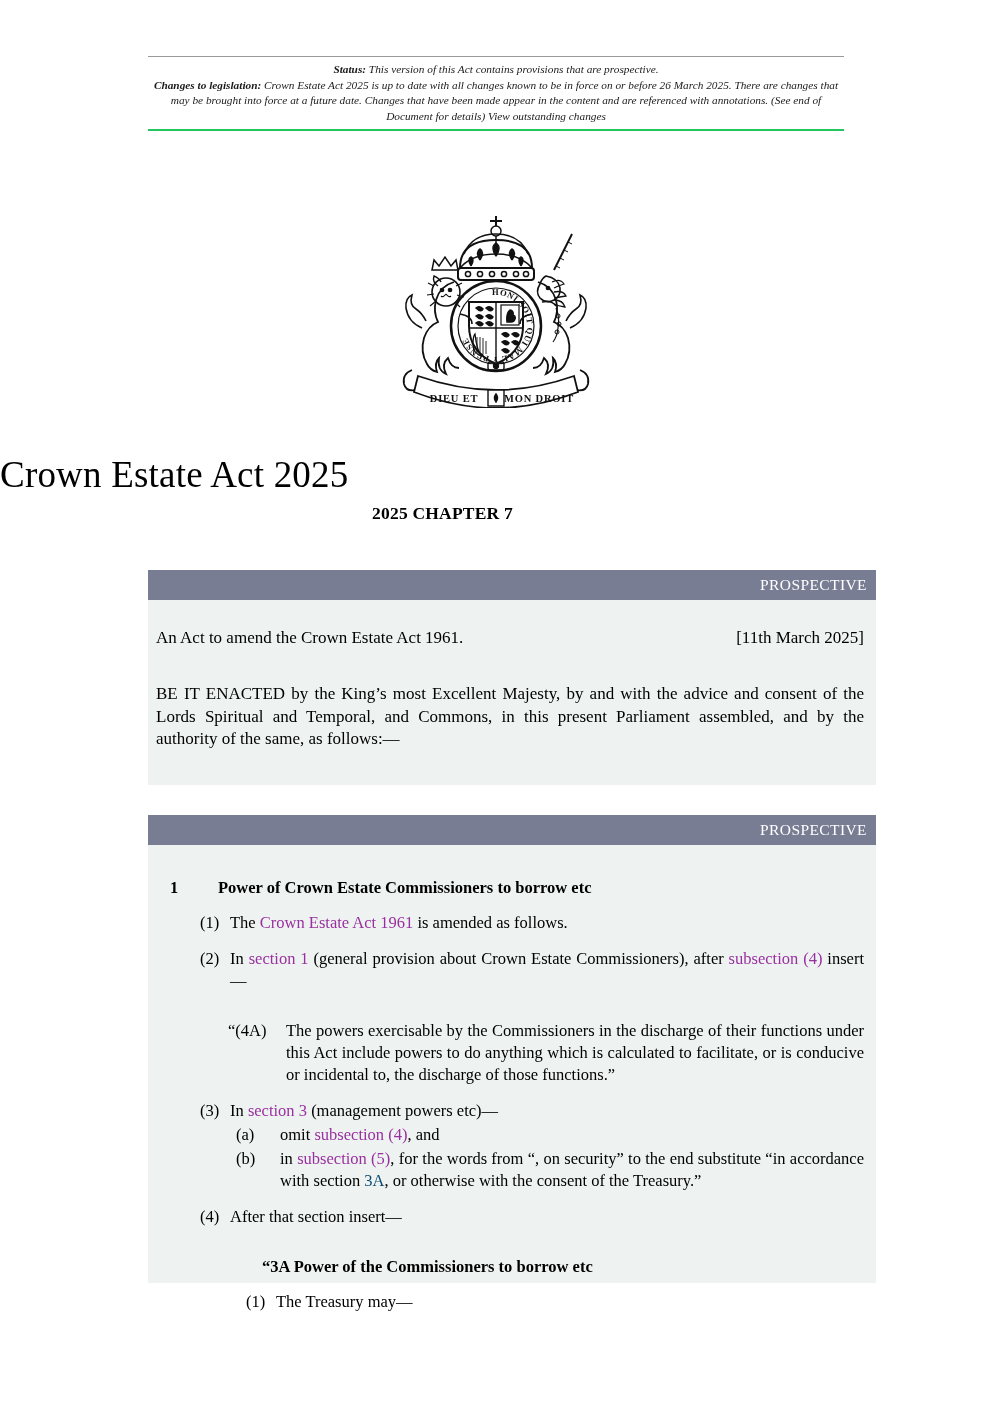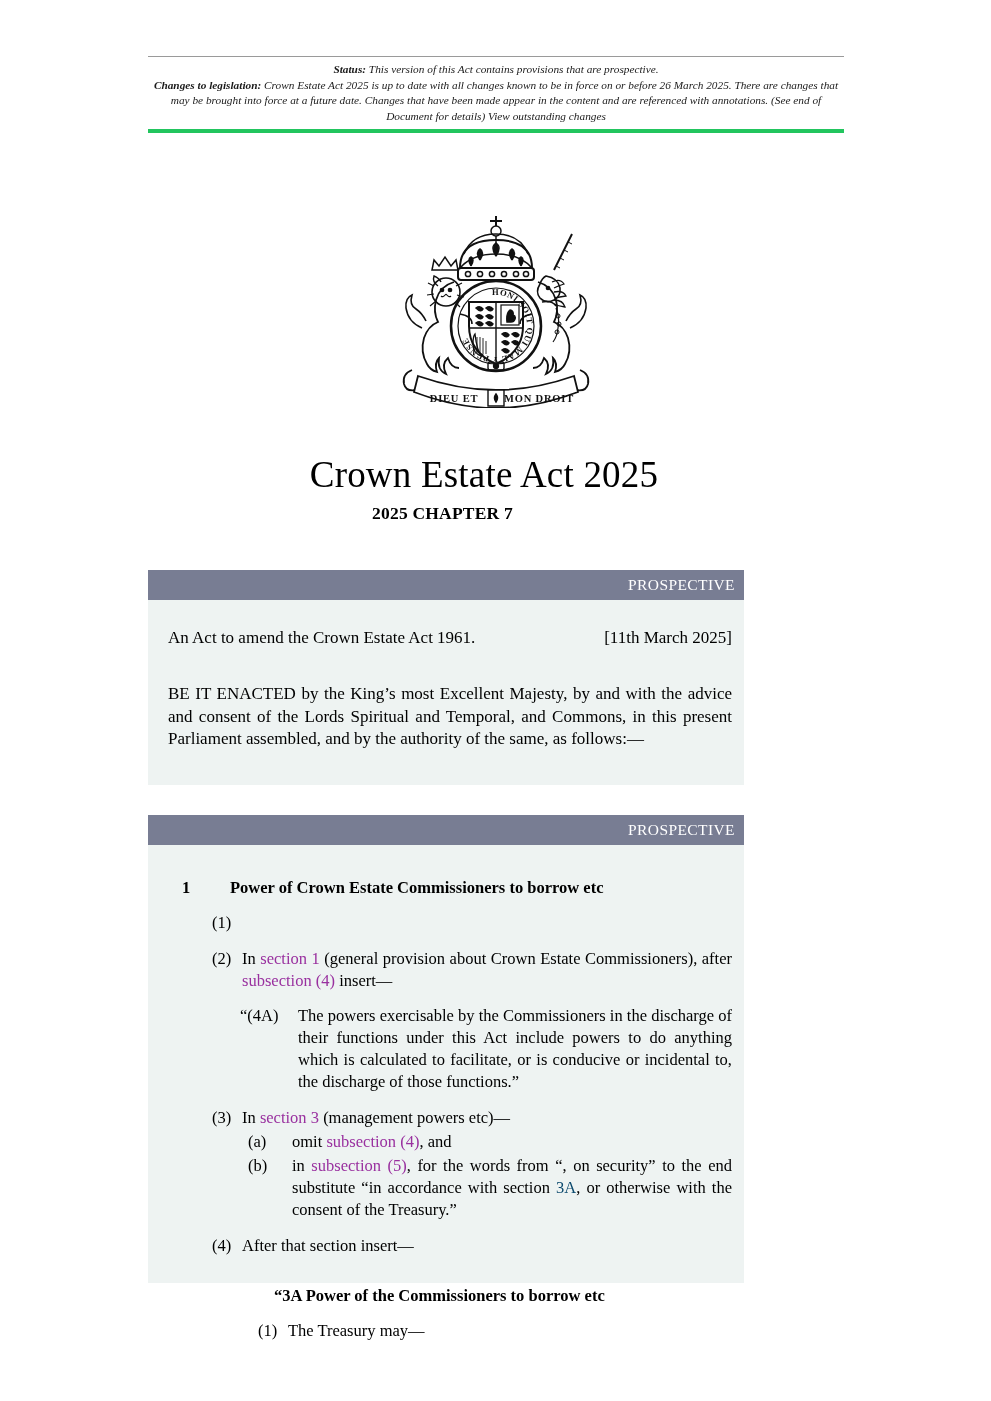--- a/index.html
+++ b/index.html
@@ -24,21 +24,21 @@
     height: 1401px;
   }
 
   
   .status-header {
     position: absolute;
     left: 148px;
     top: 56px;
     width: 696px;
     border-top: 1px solid #9a9a9a;
-    border-bottom: 4px solid #22c55e;
+    border-bottom: 2px solid #22c55e;
     padding: 5px 0 5px 0;
     text-align: center;
     font-style: italic;
     font-size: 11.3px;
     line-height: 15.6px;
     color: #1a1a1a;
   }
   .status-header b {
     font-weight: bold;
     font-style: italic;
@@ -54,57 +54,57 @@
     text-align: center;
   }
   .arms-wrap svg { display: inline-block; }
 
   
   .act-title {
     position: absolute;
     left: 0;
     top: 428px;
     width: 968px;
-    text-align: center;
+    text-align: left;
     font-size: 37px;
     line-height: 44px;
     font-weight: normal;
     letter-spacing: 0.2px;
   }
   .act-chapter {
     position: absolute;
     left: 0;
     top: 503px;
     width: 885px;
     text-align: center;
     font-size: 17.5px;
     font-weight: bold;
     letter-spacing: 0.2px;
   }
 
   
   .block {
     position: absolute;
     left: 148px;
-    width: 596px;
+    width: 728px;
     background: #eef3f2;
   }
   .banner {
     background: #787d93;
     height: 30px;
     line-height: 30px;
     text-align: right;
     padding-right: 9px;
     box-sizing: border-box;
     color: #ffffff;
     font-size: 15.5px;
     letter-spacing: 0.4px;
   }
   .block-body {
-    padding: 0 12px 0 20px;
+    padding: 0 12px 0 8px;
   }
 
   #block-1 { top: 570px; height: 215px; }
   #block-2 { top: 815px; height: 468px; }
 
   
   .longtitle-row {
     display: flex;
     justify-content: space-between;
     align-items: baseline;
@@ -157,21 +157,21 @@
   .subsec-text {
     flex: 1 1 auto;
     text-align: justify;
   }
   .subsec-text.nojust { text-align: left; }
 
   .quoted {
     display: flex;
     font-size: 16.5px;
     line-height: 22px;
-    margin-top: 13px;
+    margin-top: 28px;
     padding-left: 72px;
   }
   .quoted-num {
     flex: 0 0 58px;
     width: 58px;
   }
   .quoted-text {
     flex: 1 1 auto;
     text-align: justify;
   }
@@ -357,20 +357,21 @@
     <div class="banner">PROSPECTIVE</div>
     <div class="block-body">
 
       <div class="section-head">
         <span class="section-num">1</span>
         <span class="section-title">Power of Crown Estate Commissioners to borrow etc</span>
       </div>
 
       <div class="subsec">
         <span class="subsec-num">(1)</span>
+        <span class="subsec-text nojust"><span>The </span><a class="lnk visited">Crown Estate Act 1961</a><span> is amended as follows.</span></span>
       </div>
 
       <div class="subsec">
         <span class="subsec-num">(2)</span>
         <span class="subsec-text"><span>In </span><a class="lnk visited">section 1</a><span> (general provision about Crown Estate Commissioners), after </span><a class="lnk visited">subsection (4)</a><span> insert—</span></span>
       </div>
 
       <div class="quoted">
         <span class="quoted-num">“(4A)</span>
         <span class="quoted-text">The powers exercisable by the Commissioners in the discharge of their functions under this Act include powers to do anything which is calculated to facilitate, or is conducive or incidental to, the discharge of those functions.”</span>

